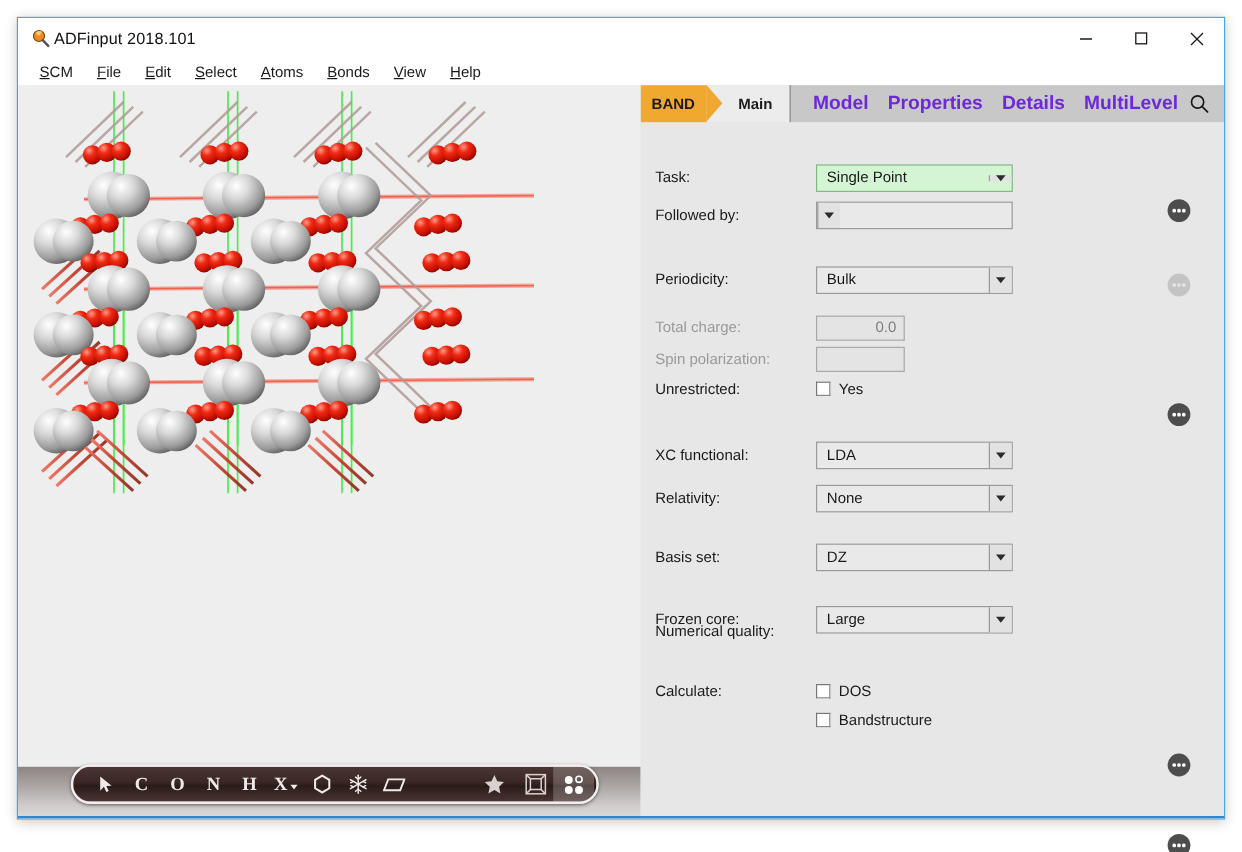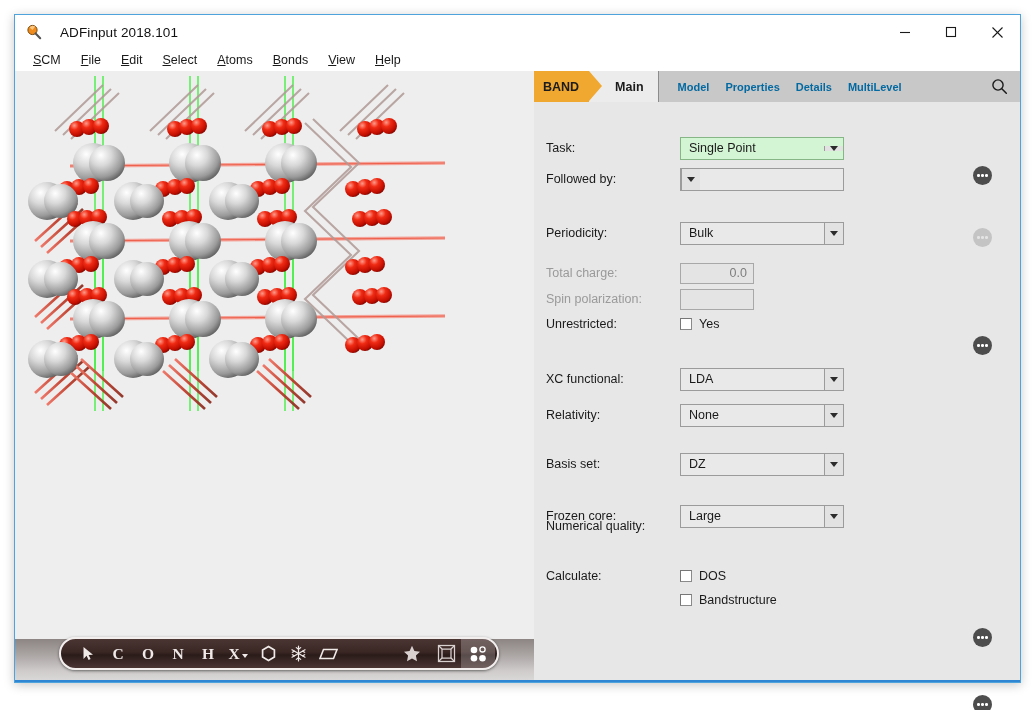--- a/index.html
+++ b/index.html
@@ -33,21 +33,21 @@
     background: #ffffff;
     display: flex;
     align-items: center;
   }
   .title-icon {
     margin-left: 10px;
     width: 18px; height: 18px;
     position: relative;
   }
   .title-text {
-    margin-left: 17px;
+    margin-left: 2px;
     font-size: 13.5px;
     color: #111;
     letter-spacing: 0.1px;
   }
   .win-controls {
     position: absolute;
     right: 0; top: 0;
     height: 34px;
     display: flex;
   }
@@ -183,23 +183,23 @@
   .other-tabs {
     flex: 1;
     background: #c8c8c8;
     border-left: 1px solid #8c8c8c;
     display: flex;
     align-items: center;
     padding-left: 11px;
     height: 31px;
   }
   .other-tab {
-    font-size: 11px;
+    font-size: 16px;
     font-weight: bold;
-    color: #0369a1;
+    color: #6d28d9;
     padding: 0 8px;
   }
   .search-btn {
     margin-left: auto;
     margin-right: 12px;
     display: flex; align-items: center;
   }
 
   
   .form-area {

